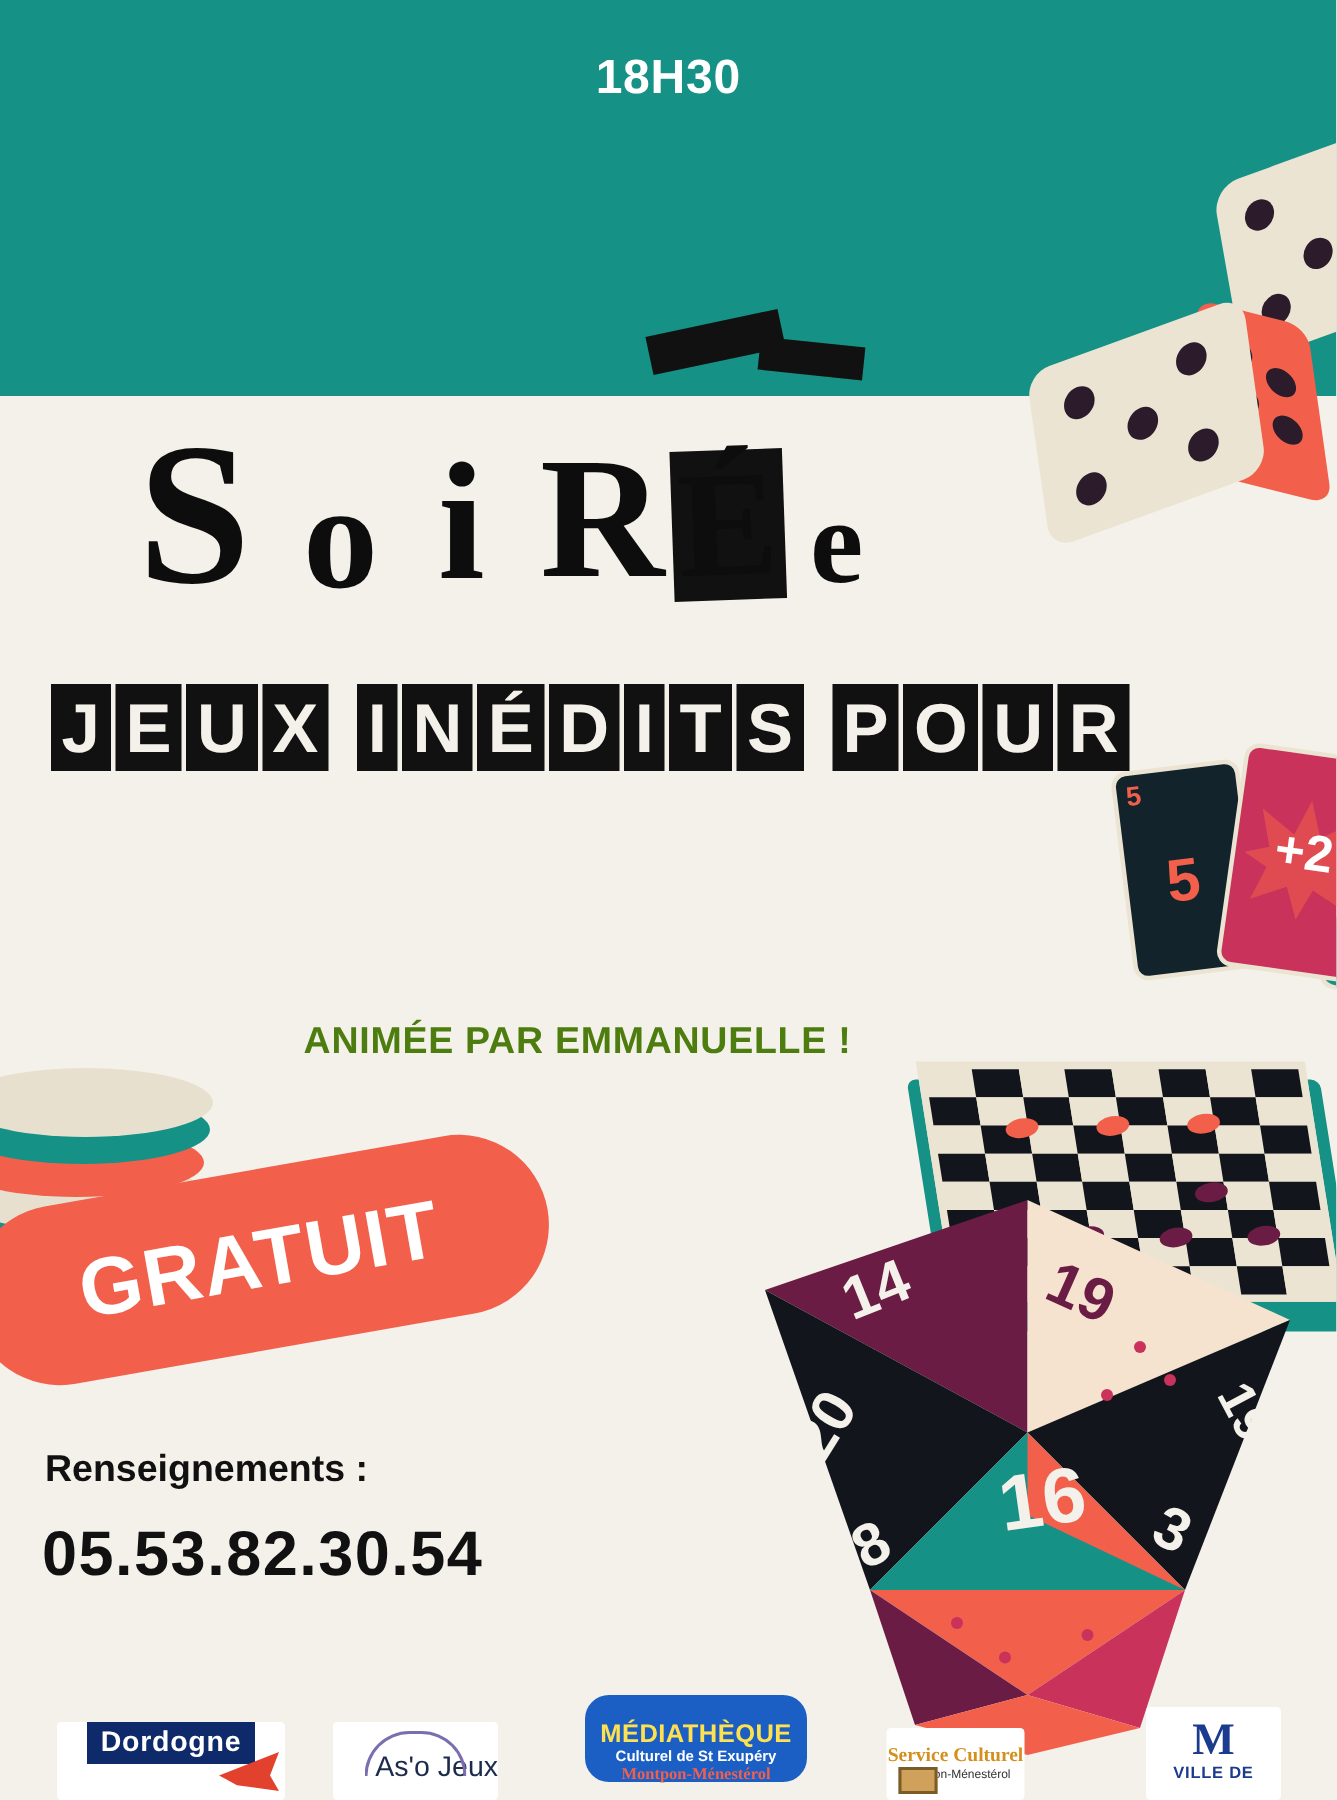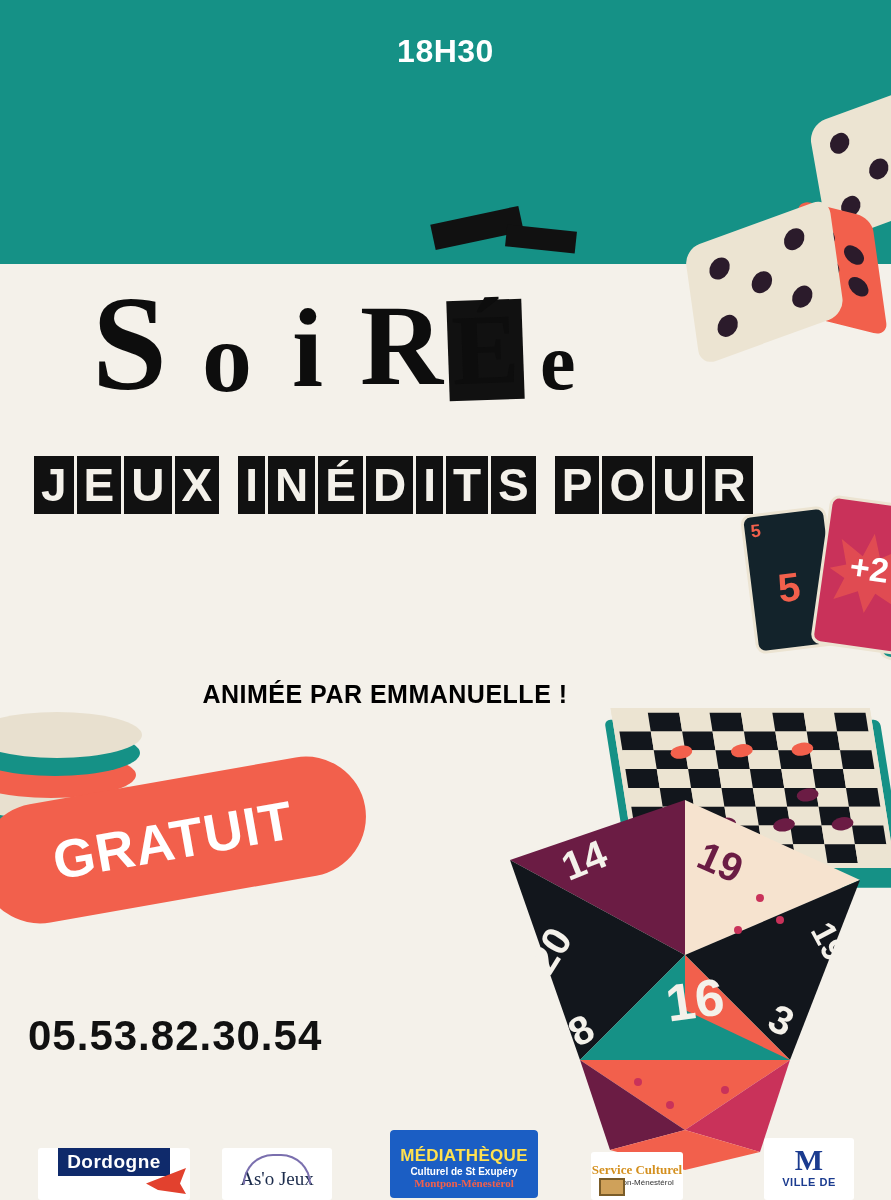--- a/index.html
+++ b/index.html
@@ -145,21 +145,21 @@
   }
   .ransom .sp { display: inline-block; width: 16px; }
 
   
   .animee {
     position: absolute;
     top: 680px; left: 0; width: 770px;
     text-align: center;
     font-size: 25px;
     font-weight: bold;
-    color: #000000;
+    color: #4d7c0f;
     letter-spacing: 0.5px;
     z-index: 8;
   }
 
   
   .gratuit {
     position: absolute;
     top: 780px; left: -22px;
     width: 390px; height: 120px;
     background: #f2604c;
@@ -339,38 +339,39 @@
   .dordogne-swoosh {
     position: absolute;
     right: 4px; bottom: 6px;
     width: 40px; height: 26px;
     background: #e2412e;
     clip-path: polygon(0 60%, 100% 0, 85% 60%, 100% 100%, 30% 85%);
   }
   .aso-txt {
     display: block;
     margin-top: 20px;
-    font-family: Liberation Serif, serif;
+    font-family: Liberation Sans, sans-serif;
     font-size: 19px;
     color: #1b2b4b;
+    text-align: right;
   }
   .aso-arc {
     position: absolute;
     left: 50%; top: 6px;
     margin-left: -34px;
     width: 68px; height: 30px;
     border: 2px solid #7a6fae;
     border-bottom: none;
     border-radius: 34px 34px 0 0;
   }
   .media-box {
     position: relative;
-    width: 148px; height: 68px;
+    width: 148px; height: 58px;
     background: #1b5ec4;
-    border-radius: 4px;
+    border-radius: 16px;
     color: #ffe14f;
   }
   .media-l1 { font-size: 17px; font-weight: bold; padding-top: 16px; letter-spacing: .3px; }
   .media-l2 { font-size: 10px; font-weight: bold; color: #ffffff; }
   .media-l3 { font-size: 11px; font-weight: bold; color: #f2604c; font-family: "Liberation Serif", serif; }
   .media-tab {
     position: absolute;
     top: -8px; left: 40px;
     width: 64px; height: 16px;
     background: #1b5ec4;
@@ -597,20 +598,21 @@
     <span class="d20num" style="left:196px;top:210px;font-size:52px;transform:rotate(-8deg);">16</span>
     <span class="d20num" style="left:100px;top:248px;transform:rotate(-28deg);">8</span>
     <span class="d20num" style="left:300px;top:238px;transform:rotate(26deg);">3</span>
     <span class="d20num" style="left:340px;top:162px;transform:rotate(62deg);font-size:34px;">19</span>
   </div>
 
   <div class="gratuit">
     <span>GRATUIT</span>
   </div>
 
+  <div class="rens-label">Renseignements :</div>
   <div class="rens-phone">05.53.82.30.54</div>
 
   <div class="logos">
 
     <div class="logo logo-dordogne">
       <span class="dordogne-txt">Dordogne</span>
       <span class="dordogne-swoosh"></span>
     </div>
 
     <div class="logo logo-asojeux">

